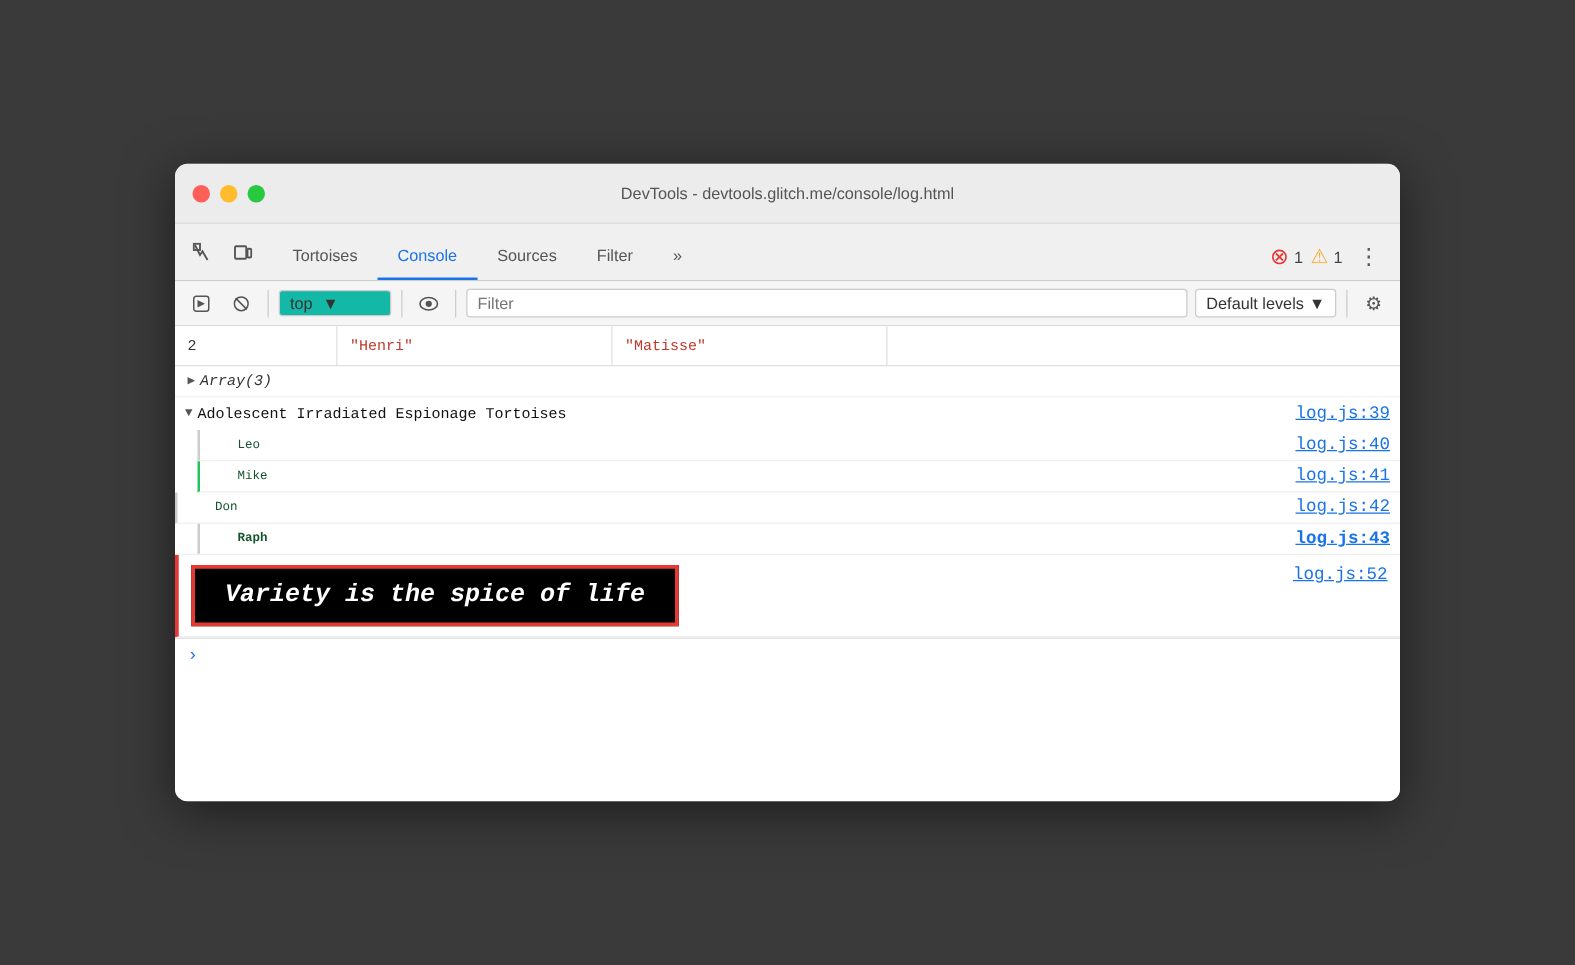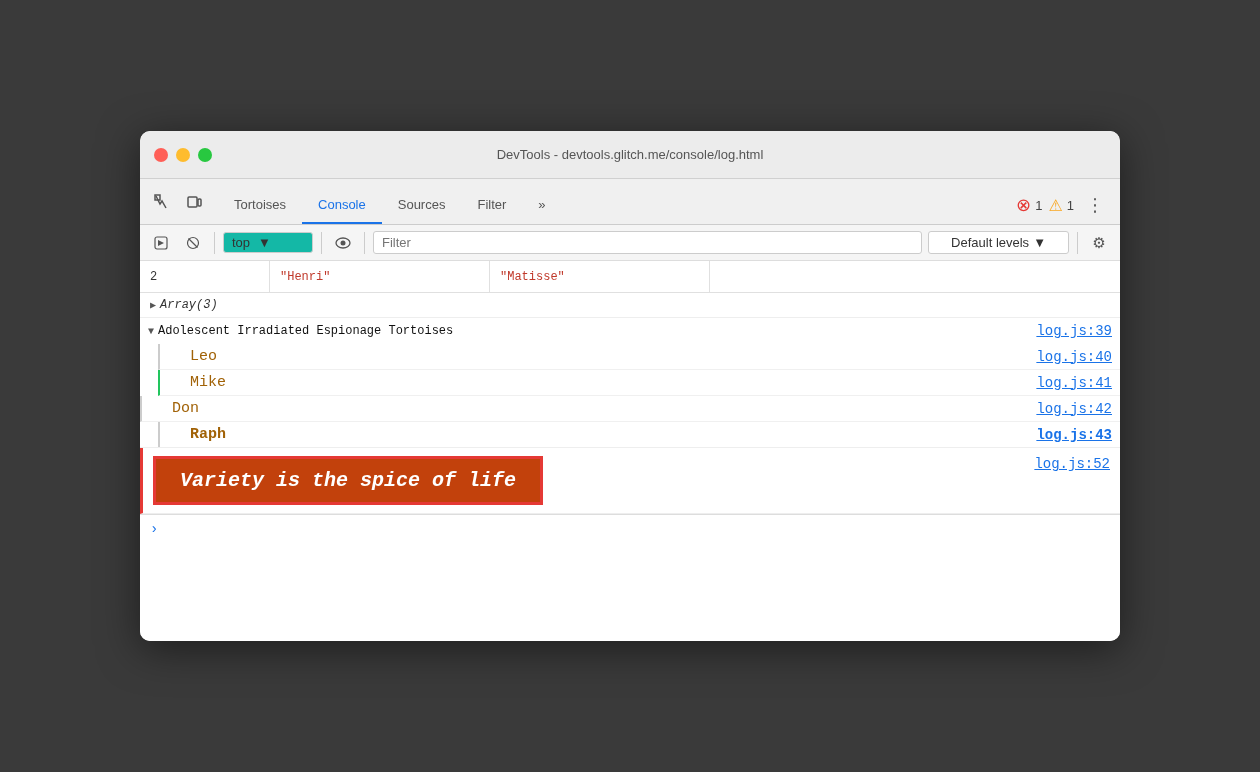--- a/index.html
+++ b/index.html
@@ -188,21 +188,21 @@
       outline: none;
     }
 
     .levels-btn {
       display: flex;
       align-items: center;
       gap: 4px;
       background: white;
       border: 1px solid #ccc;
       border-radius: 3px;
-      padding: 3px 22px;
+      padding: 3px 8px;
       font-size: 13px;
       color: #333;
       cursor: pointer;
       white-space: nowrap;
     }
 
     .gear-btn {
       width: 26px;
       height: 26px;
       display: flex;
@@ -292,37 +292,37 @@
 
     .log-item {
       display: flex;
       align-items: center;
       padding: 4px 8px 4px 30px;
       border-bottom: 1px solid #f0f0f0;
       justify-content: space-between;
     }
 
     .log-item-text {
-      font-size: 15px;
-      color: #a16207;
+      font-size: 10px;
+      color: #14532d;
     }
 
     
     .styled-output-row {
       display: flex;
       align-items: center;
       padding: 8px 10px;
       border-bottom: 1px solid #eee;
       border-left: 3px solid #e53935;
       background: white;
       justify-content: space-between;
     }
 
     .styled-box {
-      background: #c2410c;
+      background: #000000;
       border: 3px solid #e53935;
       padding: 10px 24px;
       display: inline-block;
     }
 
     .styled-box-text {
       color: white;
       font-style: italic;
       font-family: "Menlo", "Monaco", "Courier New", monospace;
       font-size: 20px;

